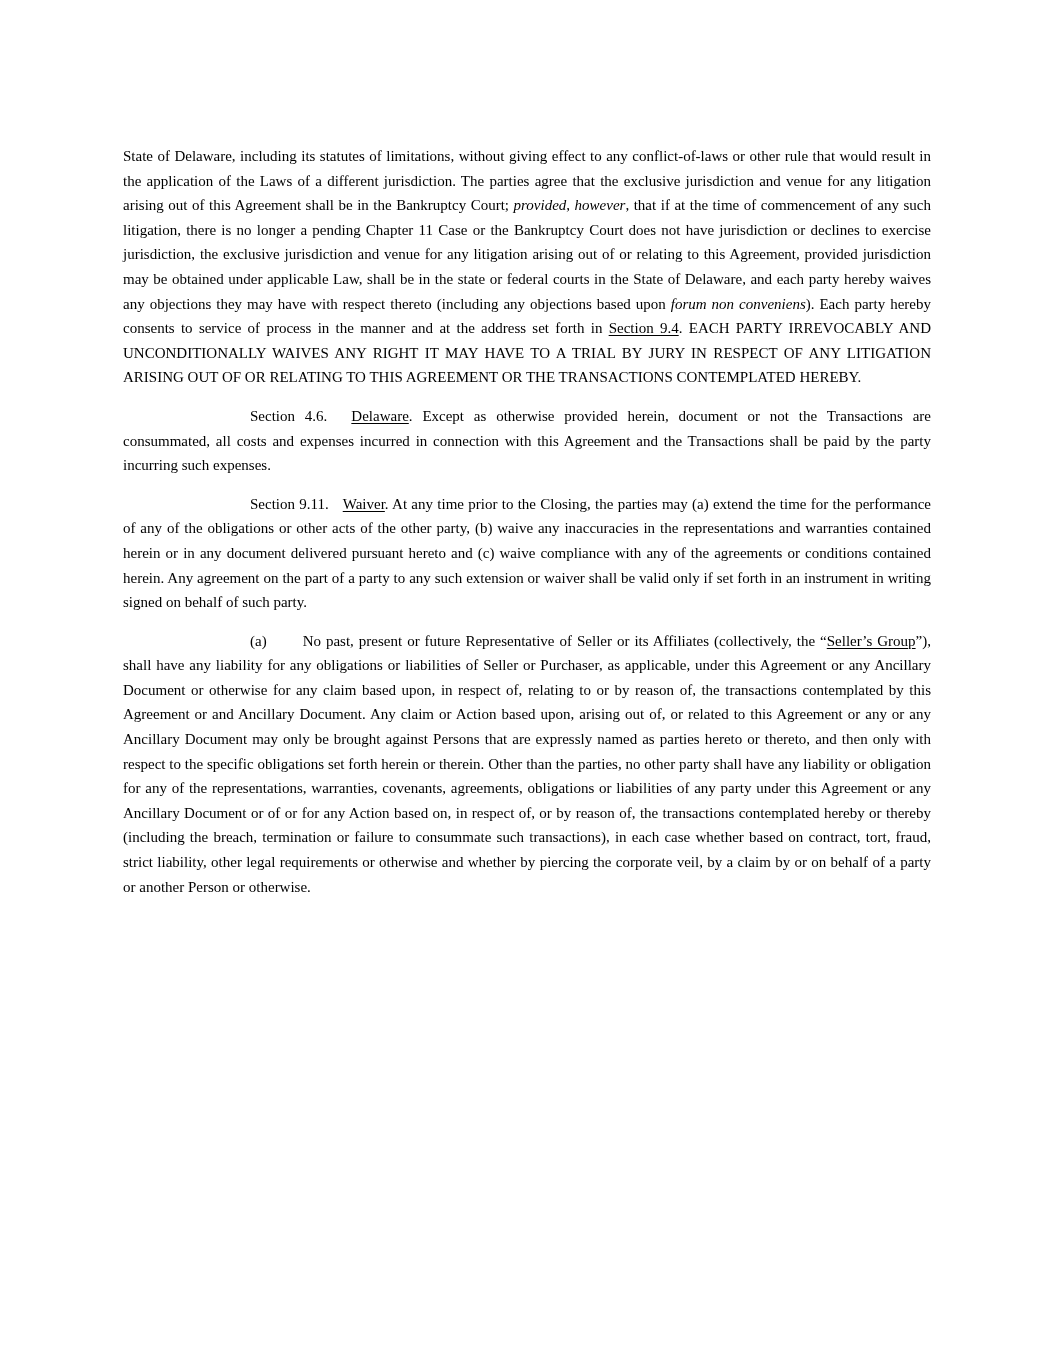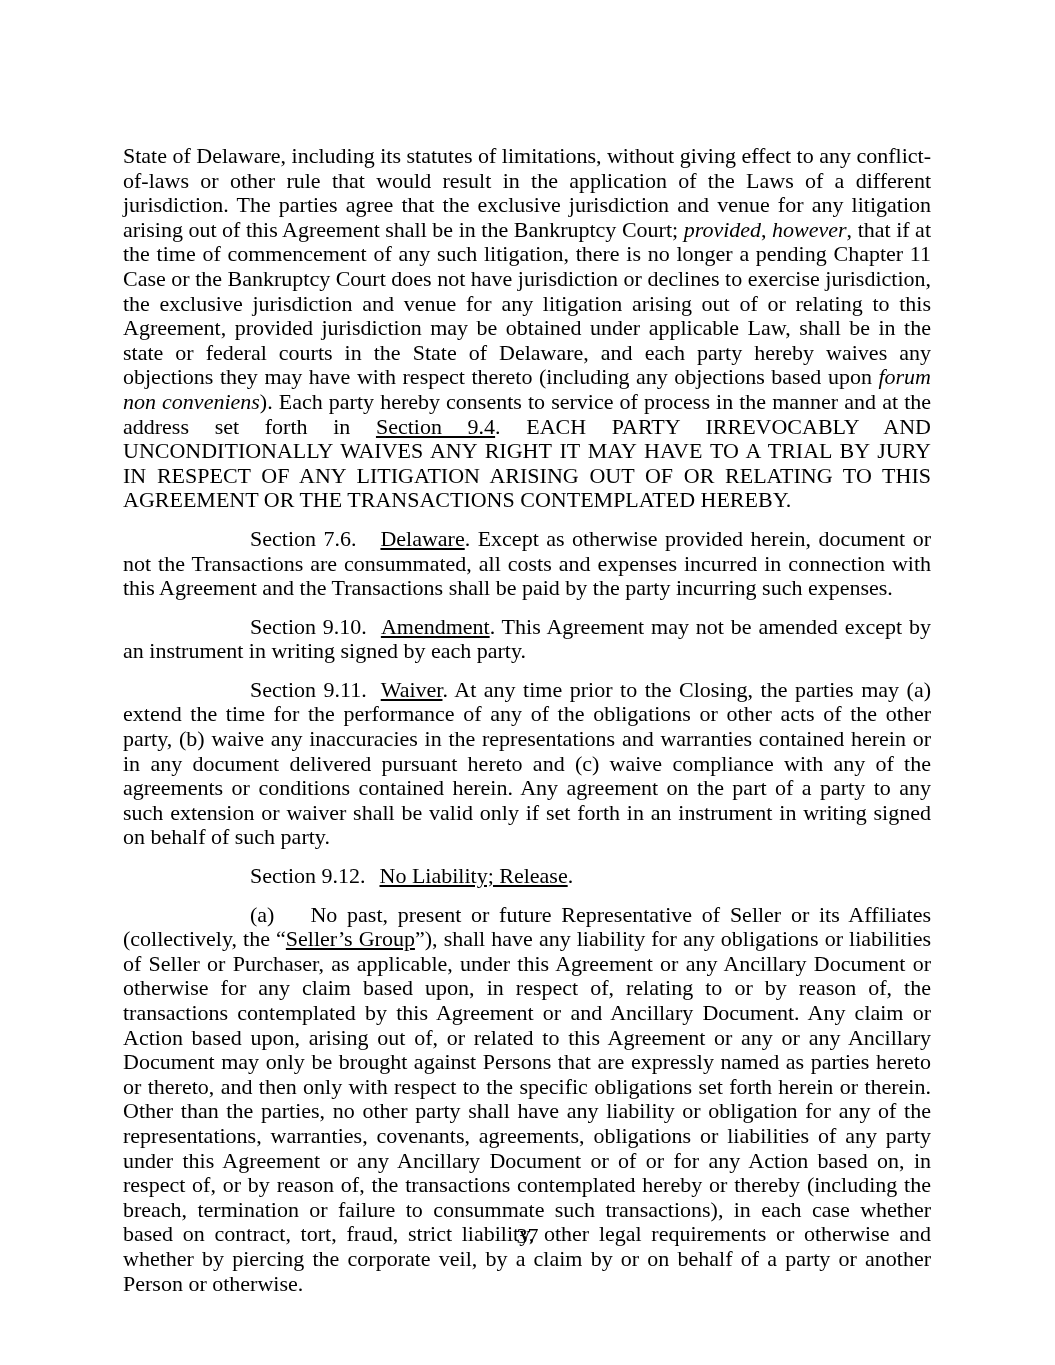--- a/index.html
+++ b/index.html
@@ -7,21 +7,21 @@
     padding: 0;
     background: #ffffff;
   }
   .sheet {
     position: relative;
     width: 1055px;
     height: 1365px;
     background: #ffffff;
     overflow: hidden;
     font-family: "Liberation Serif", "DejaVu Serif", serif;
-    font-size: 22px;
+    font-size: 15px;
     line-height: 24.6px;
     color: #000000;
   }
   .body-text {
     position: absolute;
     left: 123px;
     top: 144px;
     width: 808px;
   }
   p.para {
@@ -44,22 +44,17 @@
     width: 100%;
     text-align: center;
   }
 </style>
 </head>
 <body>
 
 <div class="sheet">
   <main class="body-text">
     <p class="para"><span>State of Delaware, including its statutes of limitations, without giving effect to any conflict-of-laws or other rule that would result in the application of the Laws of a different jurisdiction. The parties agree that the exclusive jurisdiction and venue for any litigation arising out of this Agreement shall be in the Bankruptcy Court; </span><em>provided</em><span>, </span><em>however</em><span>, that if at the time of commencement of any such litigation, there is no longer a pending Chapter 11 Case or the Bankruptcy Court does not have jurisdiction or declines to exercise jurisdiction, the exclusive jurisdiction and venue for any litigation arising out of or relating to this Agreement, provided jurisdiction may be obtained under applicable Law, shall be in the state or federal courts in the State of Delaware, and each party hereby waives any objections they may have with respect thereto (including any objections based upon </span><em>forum non conveniens</em><span>). Each party hereby consents to service of process in the manner and at the address set forth in </span><u>Section 9.4</u><span>. EACH PARTY IRREVOCABLY AND UNCONDITIONALLY WAIVES ANY RIGHT IT MAY HAVE TO A TRIAL BY JURY IN RESPECT OF ANY LITIGATION ARISING OUT OF OR RELATING TO THIS AGREEMENT OR THE TRANSACTIONS CONTEMPLATED HEREBY.</span></p>
-    <p class="para indent"><span>Section 7.6.</span><span class="tab tab-md"></span><u>Delaware</u><span>. Except as otherwise provided herein, document or not the Transactions are consummated, all costs and expenses incurred in connection with this Agreement and the Transactions shall be paid by the party incurring such expenses.</span></p>
-    <p class="para indent"><span>Section 9.10.</span><span class="tab tab-sm"></span><u>Amendment</u><span>. This Agreement may not be amended except by an instrument in writing signed by each party.</span></p>
+    <p class="para indent"><span>Section 4.6.</span><span class="tab tab-md"></span><u>Delaware</u><span>. Except as otherwise provided herein, document or not the Transactions are consummated, all costs and expenses incurred in connection with this Agreement and the Transactions shall be paid by the party incurring such expenses.</span></p>
     <p class="para indent"><span>Section 9.11.</span><span class="tab tab-sm"></span><u>Waiver</u><span>. At any time prior to the Closing, the parties may (a) extend the time for the performance of any of the obligations or other acts of the other party, (b) waive any inaccuracies in the representations and warranties contained herein or in any document delivered pursuant hereto and (c) waive compliance with any of the agreements or conditions contained herein. Any agreement on the part of a party to any such extension or waiver shall be valid only if set forth in an instrument in writing signed on behalf of such party.</span></p>
-    <p class="para indent"><span>Section 9.12.</span><span class="tab tab-sm"></span><u>No Liability; Release</u><span>.</span></p>
     <p class="para indent"><span>(a)</span><span class="tab tab-lg"></span><span>No past, present or future Representative of Seller or its Affiliates (collectively, the “</span><u>Seller’s Group</u><span>”), shall have any liability for any obligations or liabilities of Seller or Purchaser, as applicable, under this Agreement or any Ancillary Document or otherwise for any claim based upon, in respect of, relating to or by reason of, the transactions contemplated by this Agreement or and Ancillary Document. Any claim or Action based upon, arising out of, or related to this Agreement or any or any Ancillary Document may only be brought against Persons that are expressly named as parties hereto or thereto, and then only with respect to the specific obligations set forth herein or therein. Other than the parties, no other party shall have any liability or obligation for any of the representations, warranties, covenants, agreements, obligations or liabilities of any party under this Agreement or any Ancillary Document or of or for any Action based on, in respect of, or by reason of, the transactions contemplated hereby or thereby (including the breach, termination or failure to consummate such transactions), in each case whether based on contract, tort, fraud, strict liability, other legal requirements or otherwise and whether by piercing the corporate veil, by a claim by or on behalf of a party or another Person or otherwise.</span></p>
   </main>
-  <footer class="page-footer">
-    <span>37</span>
-  </footer>
 </div>
 
 </body></html>

